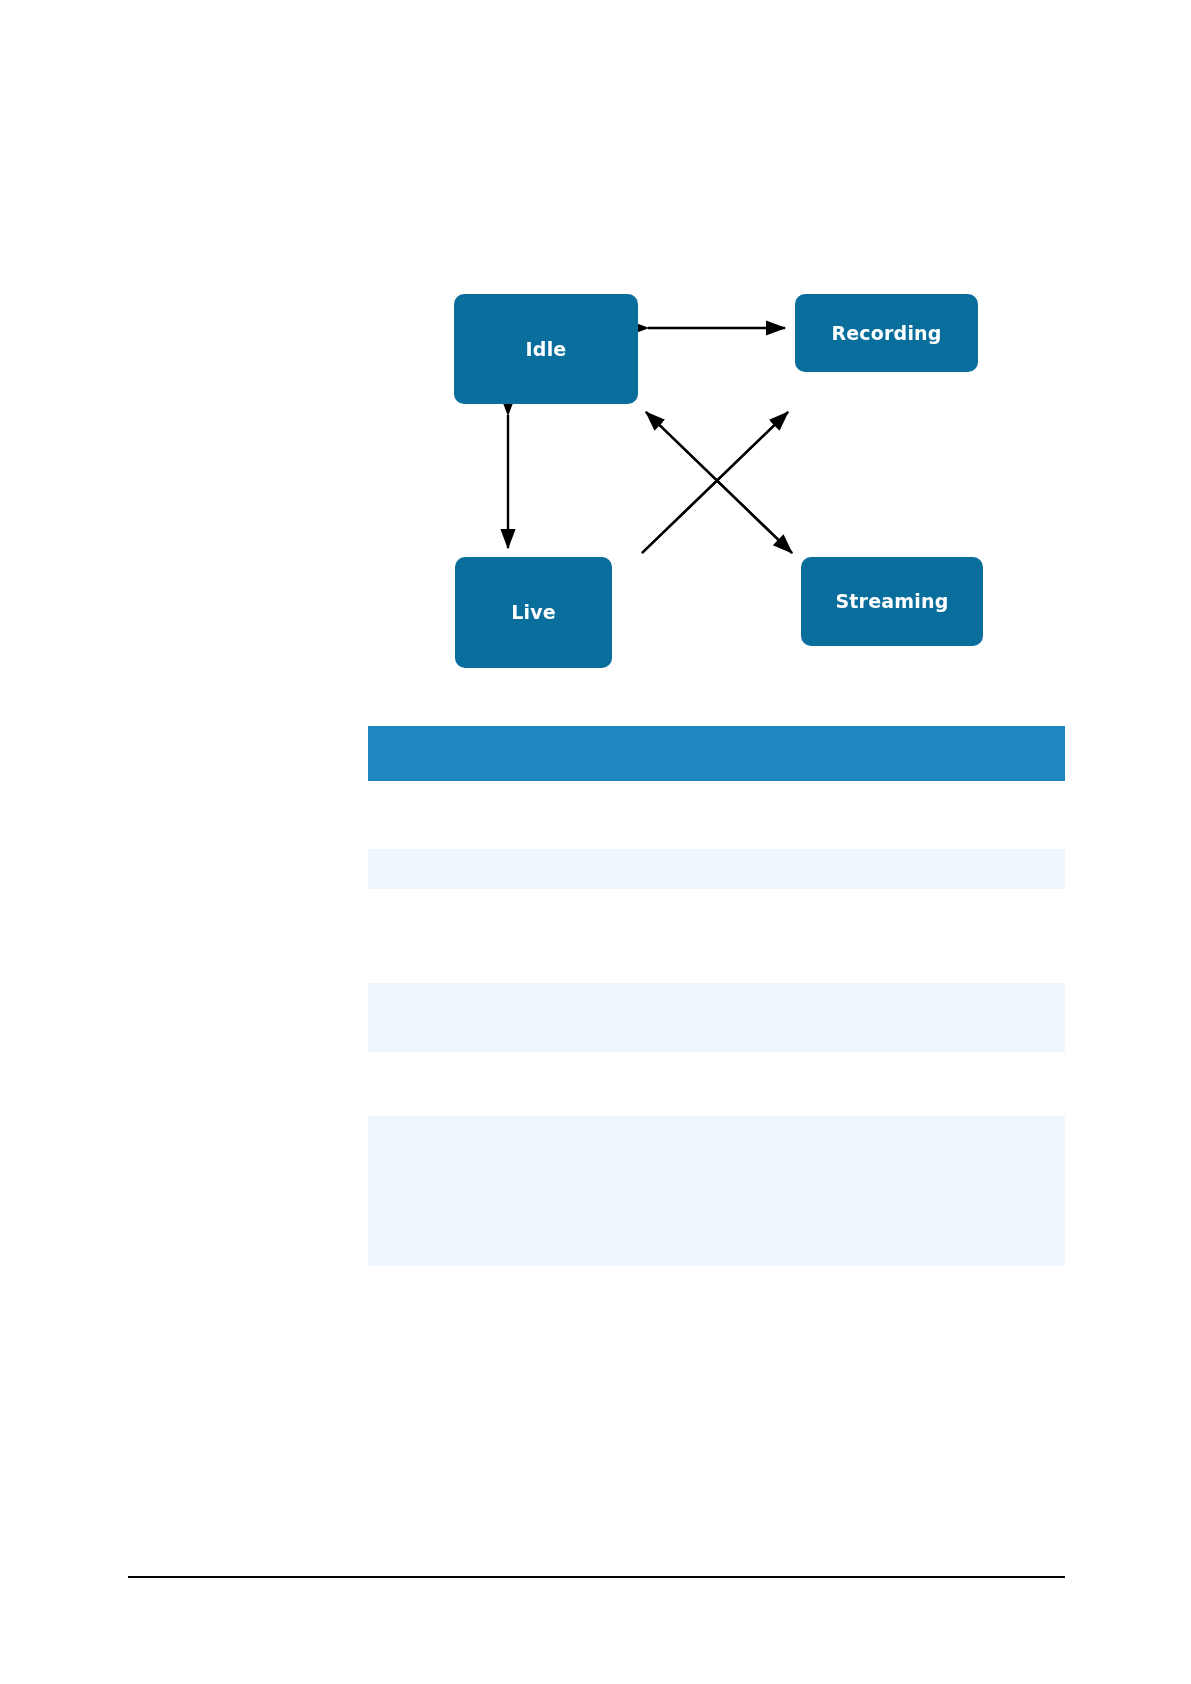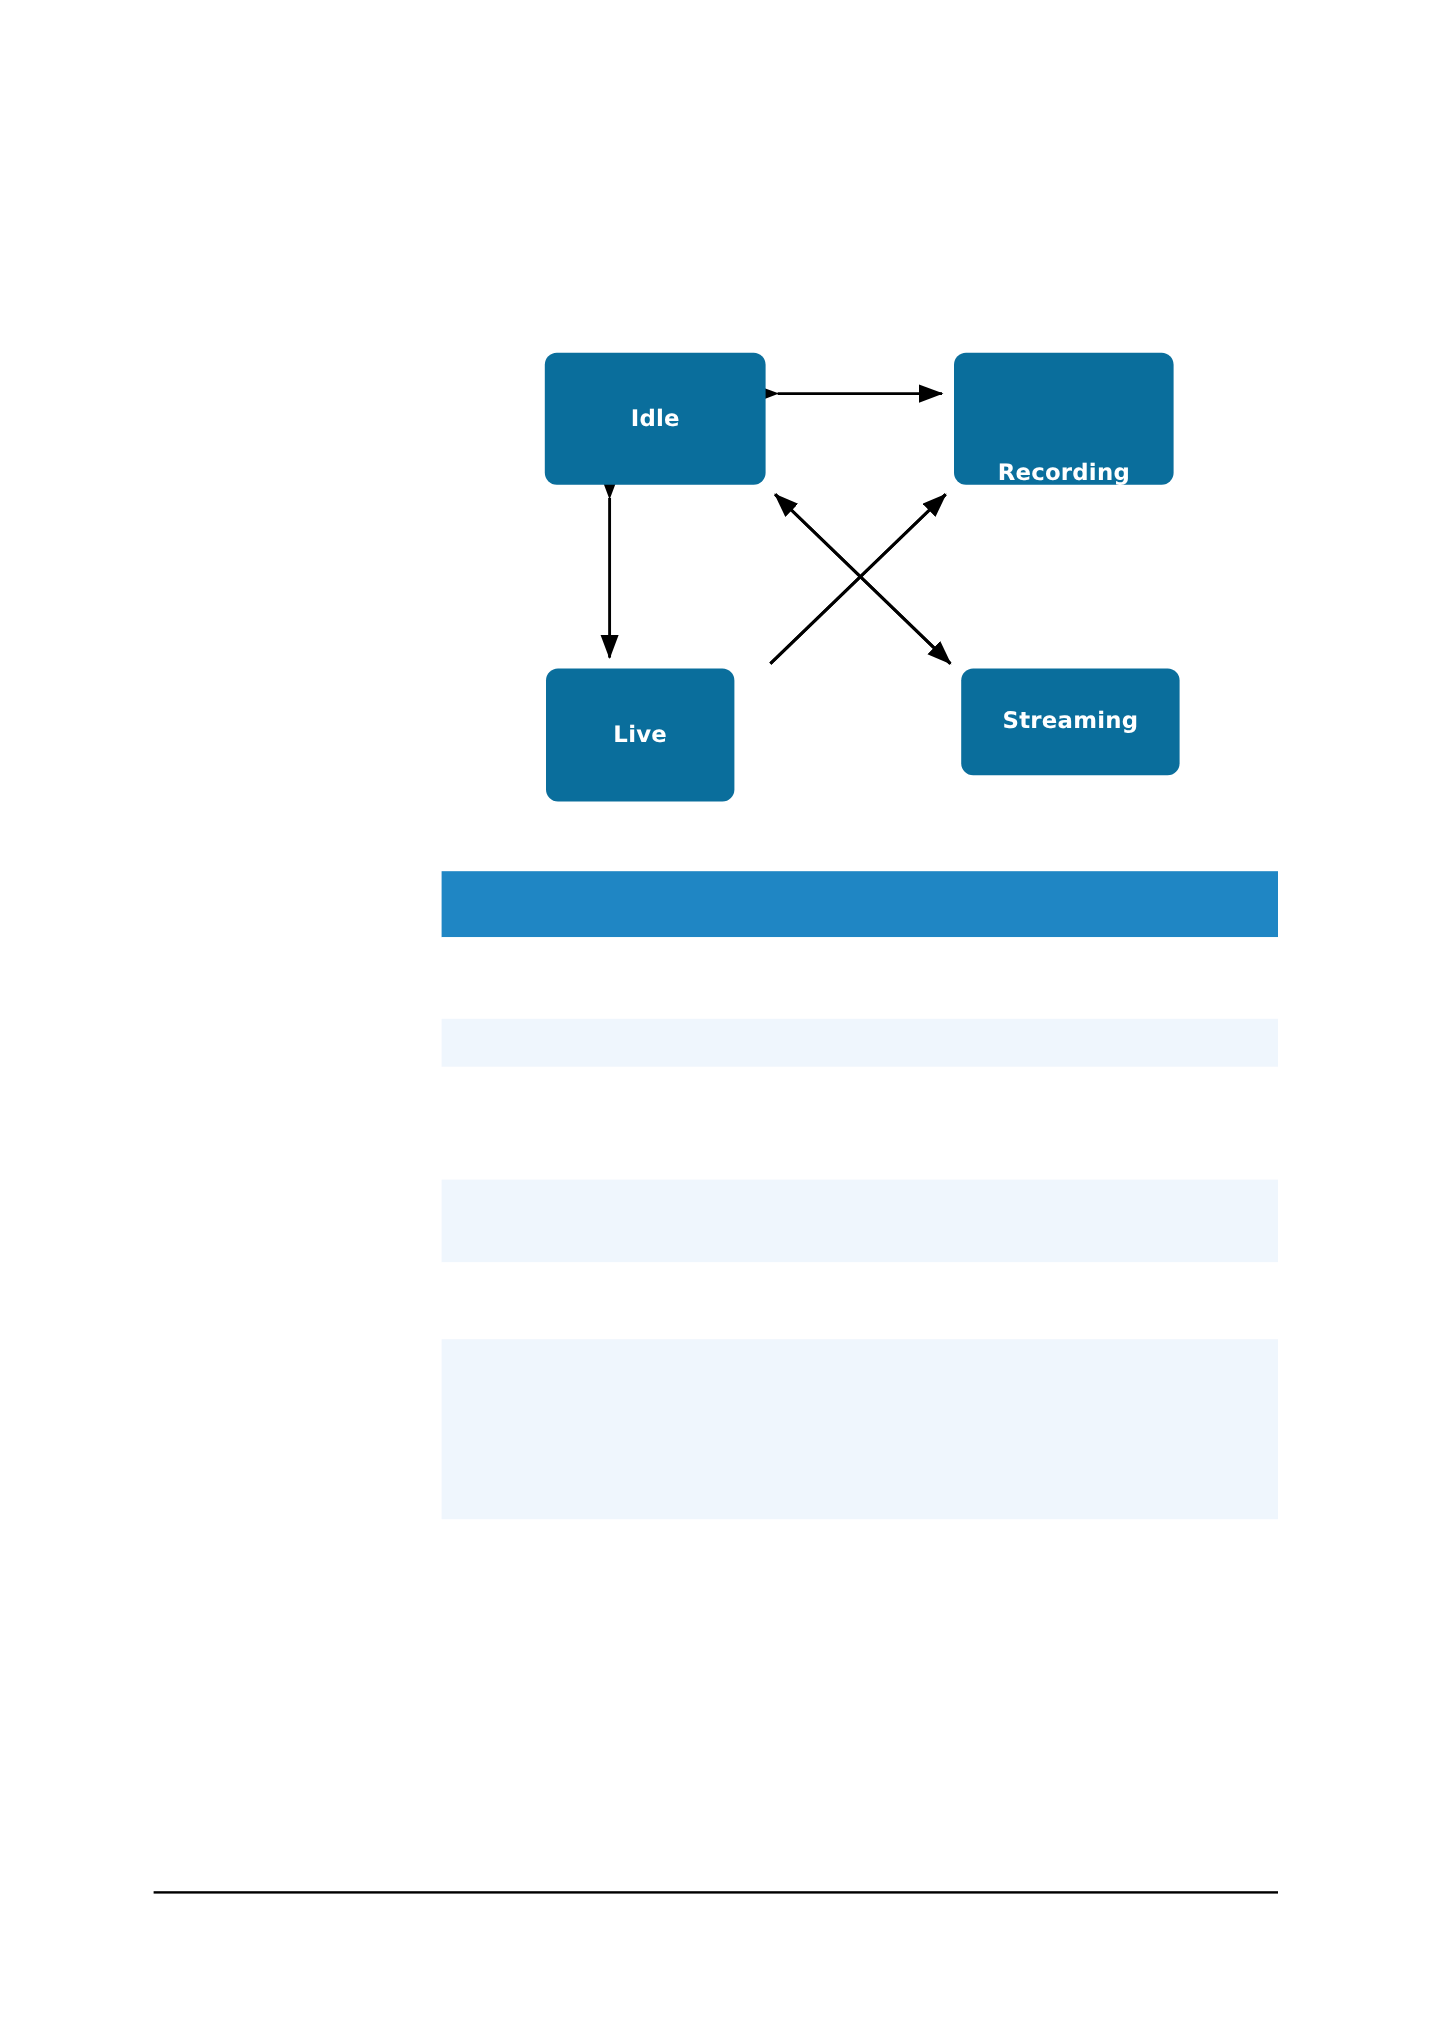--- a/index.html
+++ b/index.html
@@ -54,21 +54,21 @@
     font-family: "DejaVu Sans", "Liberation Sans", sans-serif;
     font-weight: bold;
     font-size: 19px;
     letter-spacing: 0.2px;
     line-height: 1;
     text-align: center;
     user-select: none;
   }
   
   #node-idle      { left: 34px;  top: 24px;  width: 184px; height: 110px; }
-  #node-recording { left: 375px; top: 24px;  width: 183px; height: 110px; align-items: flex-end; }
+  #node-recording { left: 375px; top: 24px;  width: 183px; height: 78px; }
   #node-live      { left: 35px;  top: 287px; width: 157px; height: 111px; }
   #node-streaming { left: 381px; top: 287px; width: 182px; height: 89px; }
 
   
   #data-table {
     position: absolute;
     left: 368px;
     top: 726px;
     width: 697px;
   }

